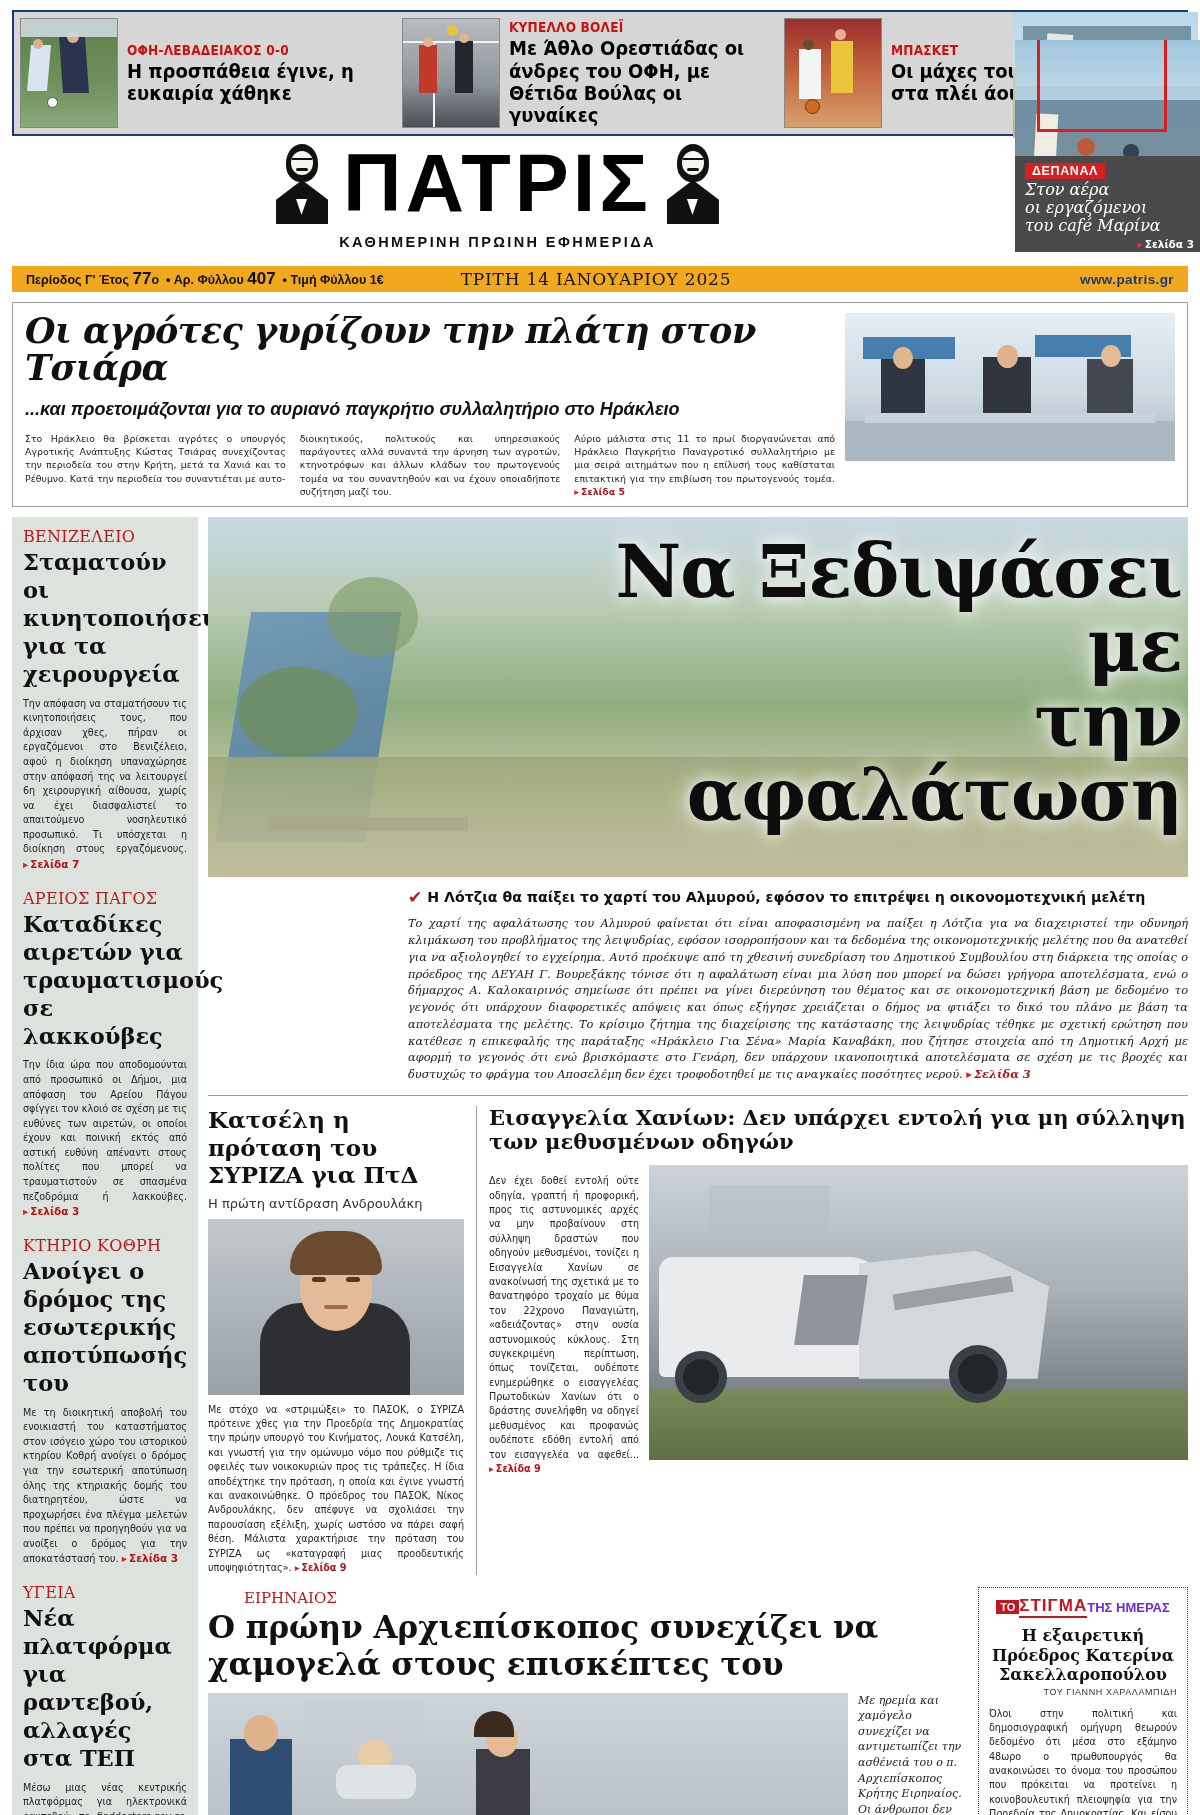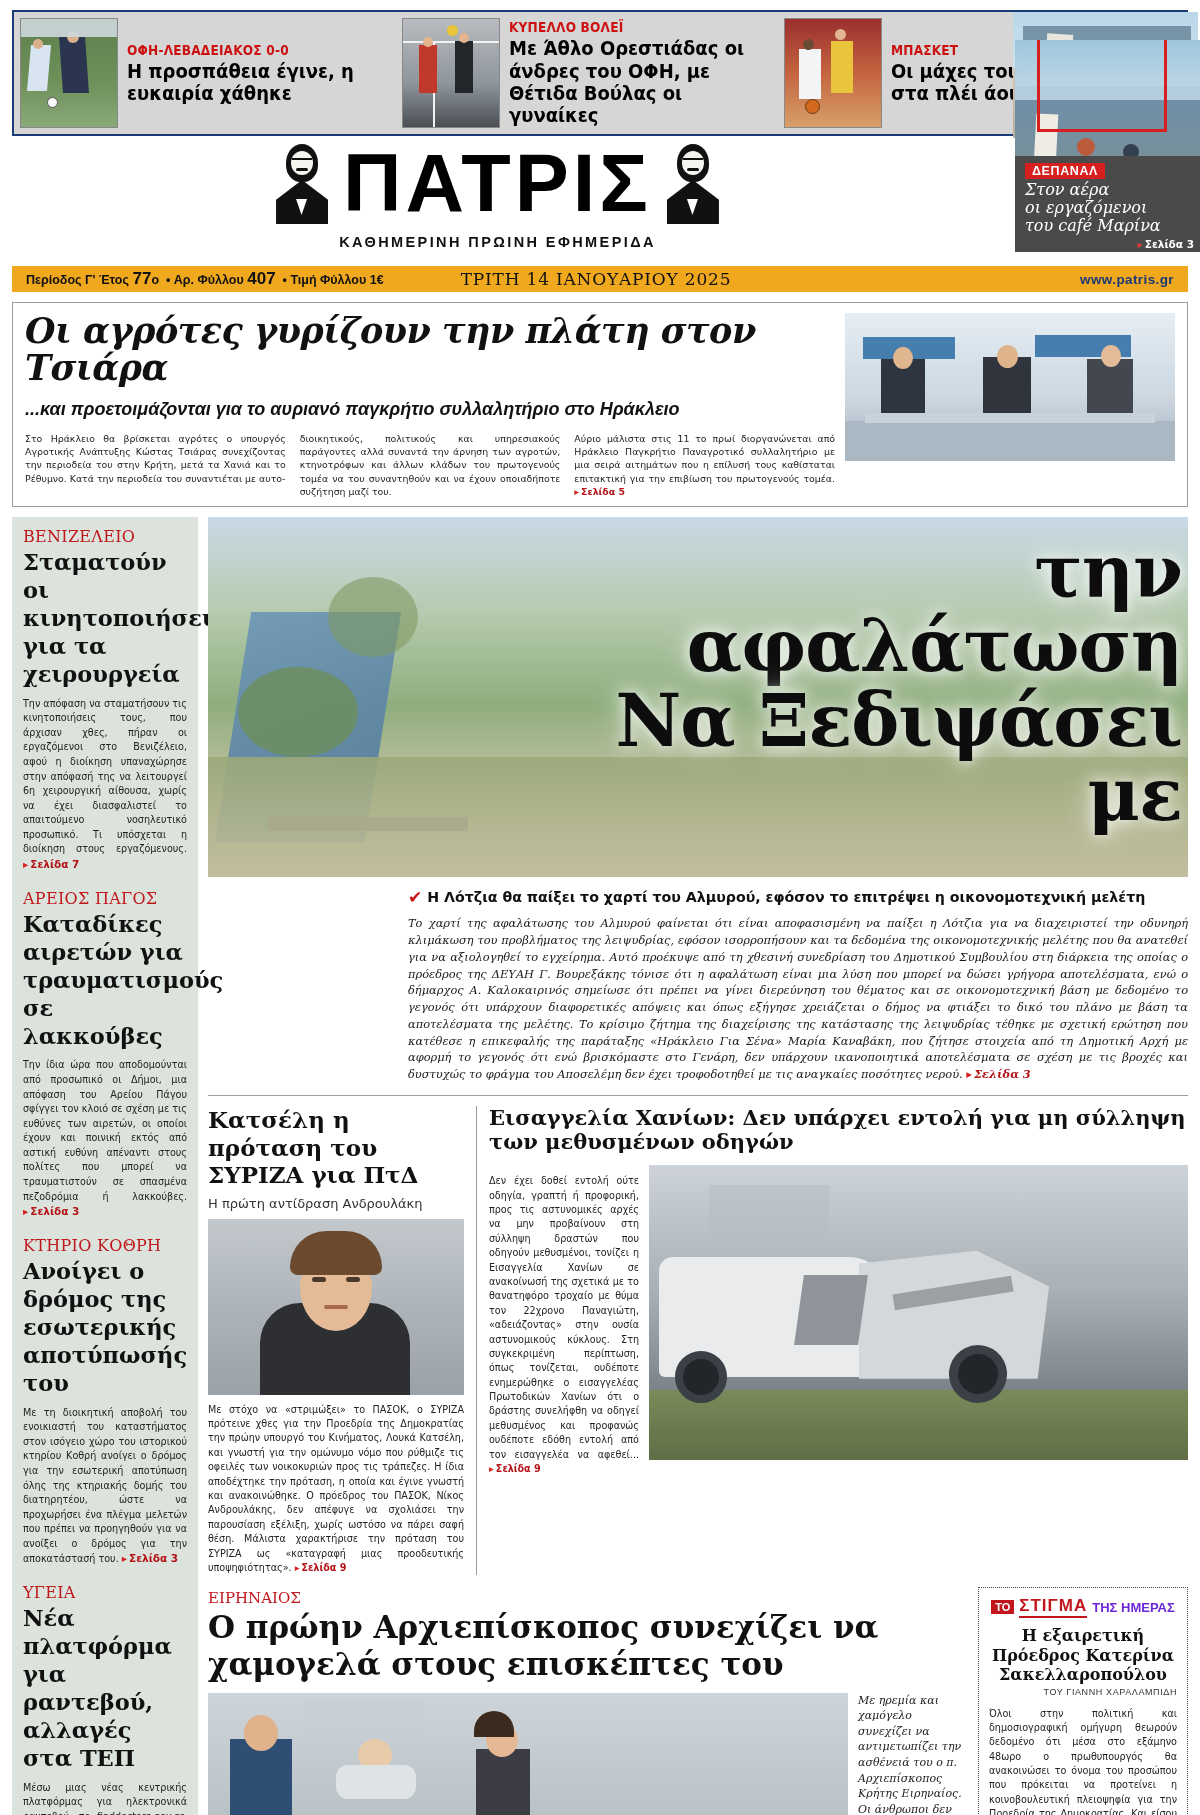--- a/index.html
+++ b/index.html
@@ -219,37 +219,37 @@
     font-family:"DejaVu Sans", sans-serif;
   }
   .eis-photo { flex:1; height:295px;
     background:linear-gradient(#c9cfd4 0%, #aeb5ba 40%, #7e858a 75%, #5d6b4f 100%);
     position:relative; overflow:hidden; }
 
   
   .row3 { display:flex; gap:10px; margin-top:12px; }
   .art-eir { flex:1; min-width:0; padding-top:2px; }
   .eir-kicker {
-    color:#c0161c; font-family:"DejaVu Serif", serif; font-size:15px; margin-bottom:2px;
+    color:#c0161c; font-family:"DejaVu Serif", serif; font-size:15px; margin-bottom:2px;margin-left:36px;
   }
   .art-eir h2 {
     font-family:"DejaVu Serif","Liberation Serif", serif; font-weight:bold; font-size:31px;
     line-height:1.18; margin:0 0 10px; color:#111;
   }
   .eir-row { display:flex; gap:10px; }
   .eir-photo { flex:1; height:240px;
     background:linear-gradient(#cfd6dc 0%, #b9c2c8 40%, #9aa5ac 70%, #7d8890 100%);
     position:relative; overflow:hidden;}
   .eir-cap {
     width:110px; flex:0 0 110px;
     font-family:"DejaVu Serif","Liberation Serif", serif; font-style:italic;
     font-size:11px; line-height:1.42; color:#222; text-align:left;
   }
   .stigma { width:210px; flex:0 0 210px; border:1.5px dotted #444; padding:8px 10px 6px; }
-  .stigma-top { display:flex; align-items:center; gap:5px; justify-content:center; }
+  .stigma-top { display:flex; align-items:center; justify-content:center; }
   .st-to { background:#c0161c; color:#fff; font-weight:bold; font-size:11px; padding:1px 4px;
     font-family:"Liberation Sans", sans-serif;}
   .st-word { color:#c0161c; font-weight:bold; font-size:17px; letter-spacing:1px;
     font-family:"Liberation Sans", sans-serif; border-bottom:2px solid #c0161c;}
   .st-day { color:#6d28d9; font-weight:bold; font-size:13px; font-family:"Liberation Sans", sans-serif;}
   .stigma h3 {
     margin:8px 0 2px; text-align:center; font-family:"DejaVu Serif", serif; font-weight:bold;
     font-size:16px; line-height:1.22; color:#111;
   }
   .st-by { text-align:right; font-size:9px; letter-spacing:.6px; color:#333; margin-bottom:7px;
@@ -454,22 +454,22 @@
 
       <div class="hero">
         <div class="hero-photo">
           <div class="hero-river"></div>
           <div class="ph" style="left:0;top:240px;width:100%;height:120px;background:linear-gradient(#9aa879,#c4c0a0);opacity:.9"></div>
           <div class="ph blob" style="left:30px;top:150px;width:120px;height:90px;background:#6f8d55;opacity:.75"></div>
           <div class="ph blob" style="left:120px;top:60px;width:90px;height:80px;background:#7e9a62;opacity:.6"></div>
           <div class="ph" style="left:60px;top:300px;width:200px;height:14px;background:#a9a88c;opacity:.8"></div>
         </div>
         <div class="hero-title">
+          <div>Να Ξεδιψάσει με</div>
           <div>την αφαλάτωση</div>
-          <div>Να Ξεδιψάσει με</div>
         </div>
       </div>
 
       <div class="hero-deck">
         <span class="check">✔</span>
         <span class="hero-deck-t">Η Λότζια θα παίξει το χαρτί του Αλμυρού, εφόσον το επιτρέψει η οικονομοτεχνική μελέτη</span>
       </div>
 
       <p class="hero-body"><span>Το χαρτί της αφαλάτωσης του Αλμυρού φαίνεται ότι είναι αποφασισμένη να παίξει η Λότζια για να διαχειριστεί την οδυνηρή κλιμάκωση του προβλήματος της λειψυδρίας, εφόσον ισορροπήσουν και τα δεδομένα της οικονομοτεχνικής μελέτης που θα ανατεθεί για να αξιολογηθεί το εγχείρημα. Αυτό προέκυψε από τη χθεσινή συνεδρίαση του Δημοτικού Συμβουλίου στη διάρκεια της οποίας ο πρόεδρος της ΔΕΥΑΗ Γ. Βουρεξάκης τόνισε ότι η αφαλάτωση είναι μια λύση που μπορεί να δώσει γρήγορα αποτελέσματα, ενώ ο δήμαρχος Α. Καλοκαιρινός σημείωσε ότι πρέπει να γίνει διερεύνηση του θέματος και σε οικονομοτεχνική βάση με δεδομένο το γεγονός ότι υπάρχουν διαφορετικές απόψεις και όπως εξήγησε χρειάζεται ο δήμος να φτιάξει το δικό του πλάνο με βάση τα αποτελέσματα της μελέτης. Το κρίσιμο ζήτημα της διαχείρισης της κατάστασης της λειψυδρίας τέθηκε με σχετική ερώτηση που κατέθεσε η επικεφαλής της παράταξης «Ηράκλειο Για Σένα» Μαρία Καναβάκη, που ζήτησε στοιχεία από τη Δημοτική Αρχή με αφορμή το γεγονός ότι ενώ βρισκόμαστε στο Γενάρη, δεν υπάρχουν ικανοποιητικά αποτελέσματα σε σχέση με τις βροχές και δυστυχώς το φράγμα του Αποσελέμη δεν έχει τροφοδοτηθεί με τις αναγκαίες ποσότητες νερού.</span>
         <span class="pg">Σελίδα 3</span></p>

